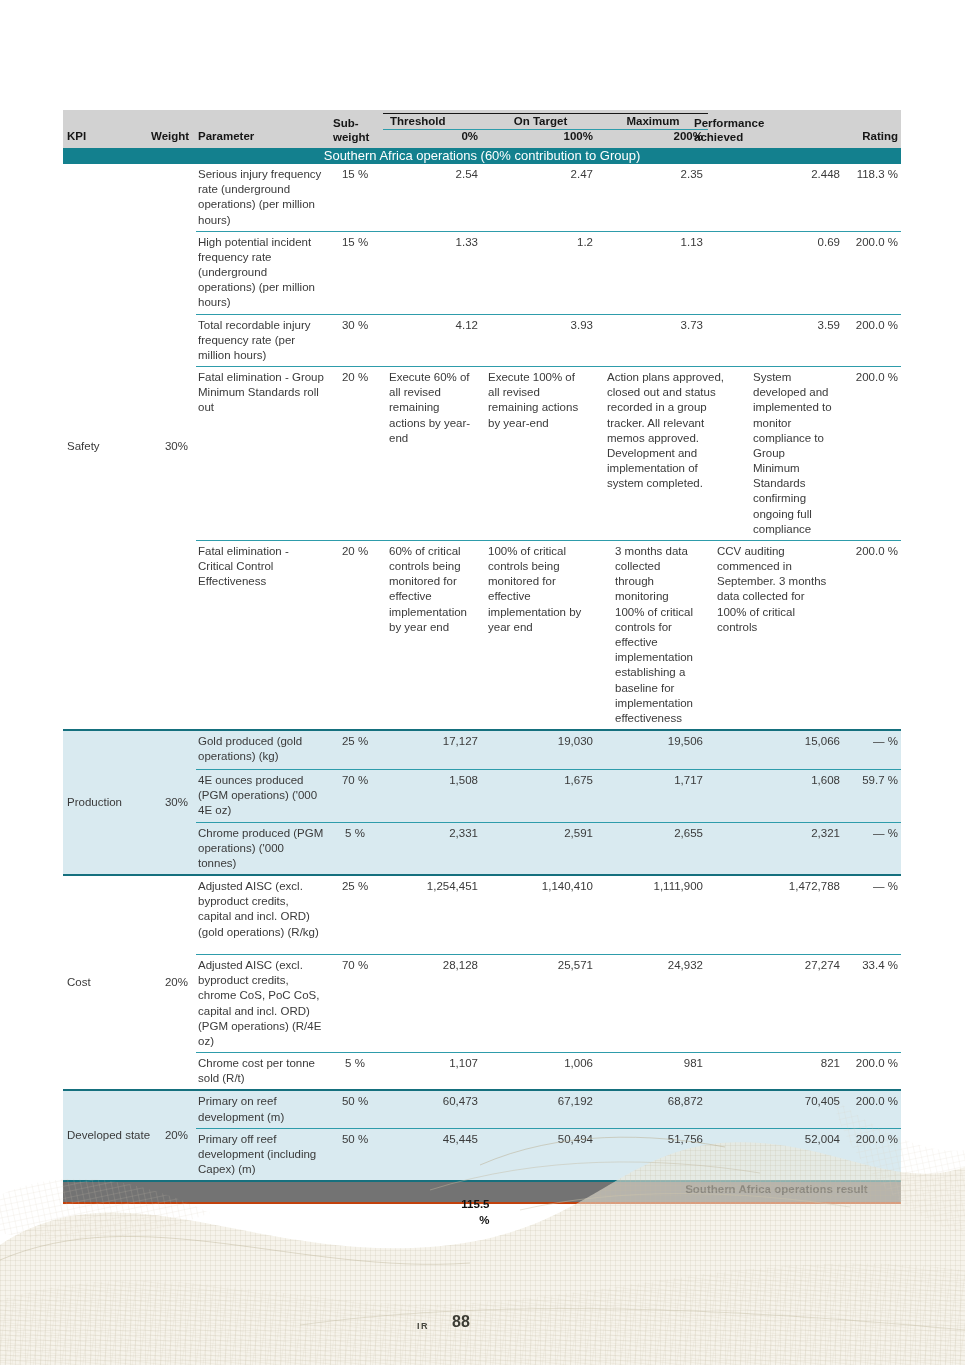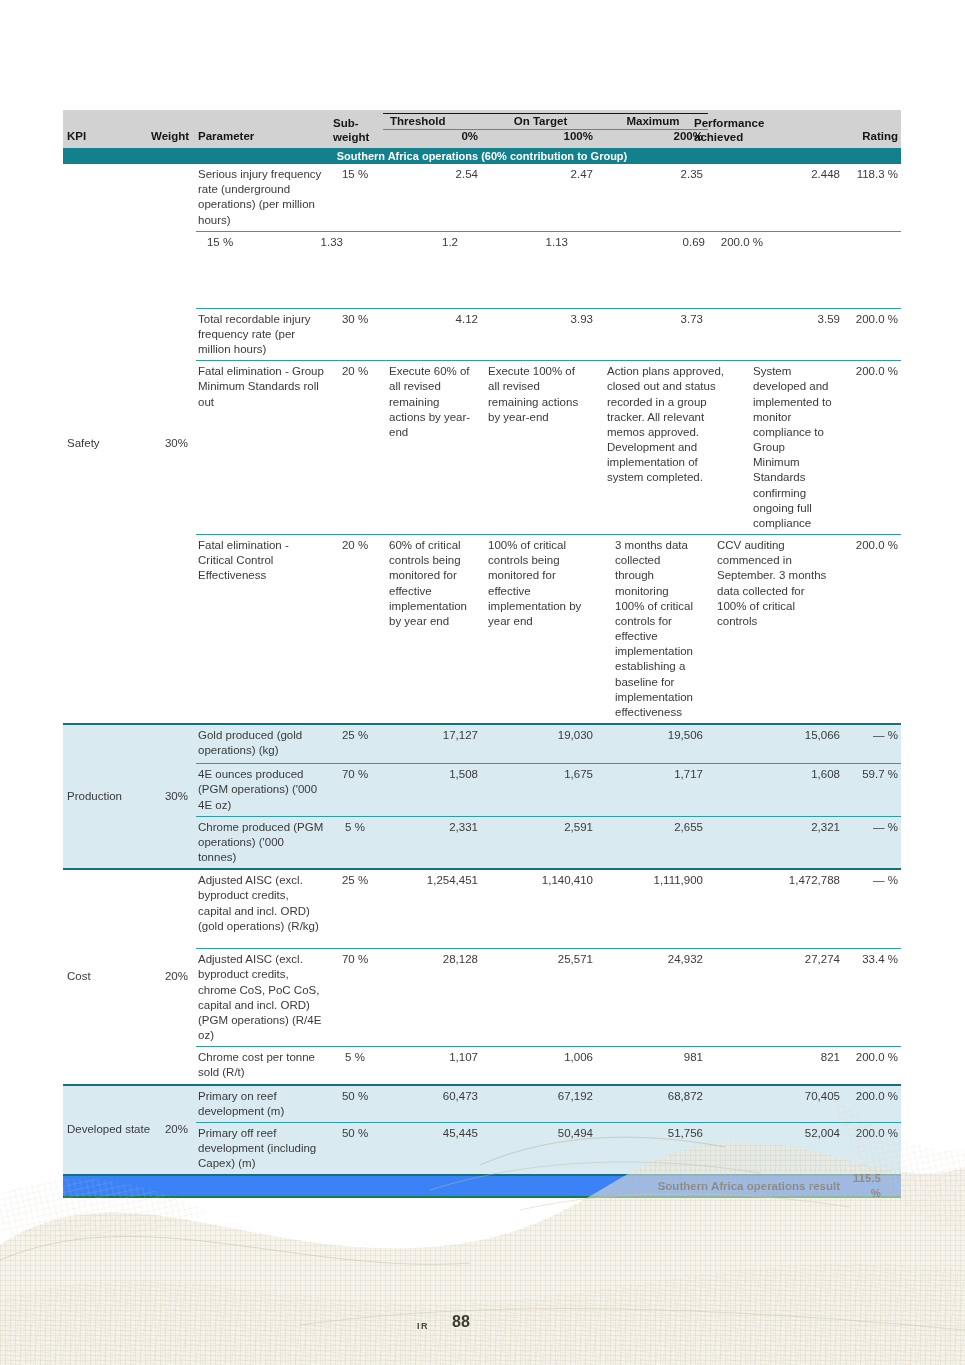--- a/index.html
+++ b/index.html
@@ -17,22 +17,22 @@
              border-top:1.5px solid #161616;border-bottom:1.5px solid #2e9cab;
              display:flex;align-items:center;font-weight:bold;color:#161616;box-sizing:border-box;}
   .h-grpband .gt{width:100px;padding-left:7px;box-sizing:border-box;}
   .h-grpband .gg{width:115px;text-align:center;}
   .h-grpband .gm{width:110px;text-align:center;}
   .h-pct0{left:320px;width:95px;text-align:right;}
   .h-pct100{left:420px;width:110px;text-align:right;}
   .h-pct200{left:535px;width:105px;text-align:right;}
   .h-perf{left:631px;bottom:3px;line-height:1.2;margin-top:48px;}
   .h-rating{right:3px;margin-top:28px;}
-  .band{height:16px;line-height:16px;background:#13808e;color:#ffffff;font-weight:bold;
-        font-size:11px;text-align:center;}
+  .band{height:16px;line-height:16px;background:#13808e;color:#ffffff;font-weight:normal;
+        font-size:13px;text-align:center;}
   .grp{display:flex;border-top:2px solid #15707e;}
   .grp.first{border-top:none;}
   .grp.shaded{background:#d9eaf0;}
   .g-kpi{width:88px;box-sizing:border-box;display:flex;align-items:center;padding-left:4px;}
   .g-weight{width:45px;box-sizing:border-box;display:flex;align-items:center;
             justify-content:flex-end;padding-right:8px;}
   .g-rows{flex:1;display:flex;flex-direction:column;}
   .row{display:flex;}
   .row + .row{border-top:1.5px solid #2e9cab;}
   .c{box-sizing:border-box;padding-top:3px;padding-bottom:3px;}
@@ -45,22 +45,22 @@
   .c.rating{width:55px;text-align:right;padding-right:3px;white-space:nowrap;}
   .c.num{text-align:right;}
   .c.thr.num{padding-right:5px;}
   .c.tgt.num{padding-right:5px;}
   .c.max.num{padding-right:5px;}
   .c.perf.num{padding-right:6px;}
   .c.thr.txt{padding-left:6px;padding-right:10px;}
   .c.tgt.txt{padding-left:5px;padding-right:12px;}
   .c.max.txt{padding-left:17px;padding-right:14px;}
   .c.perf.txt{padding-left:9px;padding-right:10px;}
-  .result{display:flex;align-items:center;height:20px;background:#3b82f6;
-          border-top:2px solid #15707e;border-bottom:2px solid #15803d;}
+  .result{display:flex;align-items:center;height:20px;background:#737373;
+          border-top:2px solid #15707e;border-bottom:2px solid #c2410c;flex-direction:column;}
   .result .lbl{width:783px;box-sizing:border-box;text-align:right;padding-right:6px;
                font-weight:bold;color:#111;}
   .result .val{width:55px;box-sizing:border-box;text-align:right;padding-right:20px;
                font-weight:bold;color:#111;}
   
   .wave{position:absolute;left:0;bottom:0;width:965px;height:270px;pointer-events:none;}
   .footer{position:absolute;left:0;bottom:28px;width:965px;height:24px;z-index:5;}
   .footer .ir{position:absolute;left:417px;top:8px;font-size:9px;font-weight:bold;
               letter-spacing:1.5px;color:#45453d;}
   .footer .pg{position:absolute;left:452px;top:0;font-size:16px;font-weight:bold;color:#3c3c34;}
@@ -104,20 +104,21 @@
         <div class="row" style="min-height:63px">
           <div class="c param">Serious injury frequency rate (underground operations) (per million hours)</div>
           <div class="c sub">15 %</div>
           <div class="c thr num">2.54</div>
           <div class="c tgt num">2.47</div>
           <div class="c max num">2.35</div>
           <div class="c perf num">2.448</div>
           <div class="c rating">118.3 %</div>
         </div>
         <div class="row" style="min-height:76px">
+          <div class="c param">High potential incident frequency rate (underground operations) (per million hours)</div>
           <div class="c sub">15 %</div>
           <div class="c thr num">1.33</div>
           <div class="c tgt num">1.2</div>
           <div class="c max num">1.13</div>
           <div class="c perf num">0.69</div>
           <div class="c rating">200.0 %</div>
         </div>
         <div class="row" style="min-height:46px">
           <div class="c param">Total recordable injury frequency rate (per million hours)</div>
           <div class="c sub">30 %</div>

